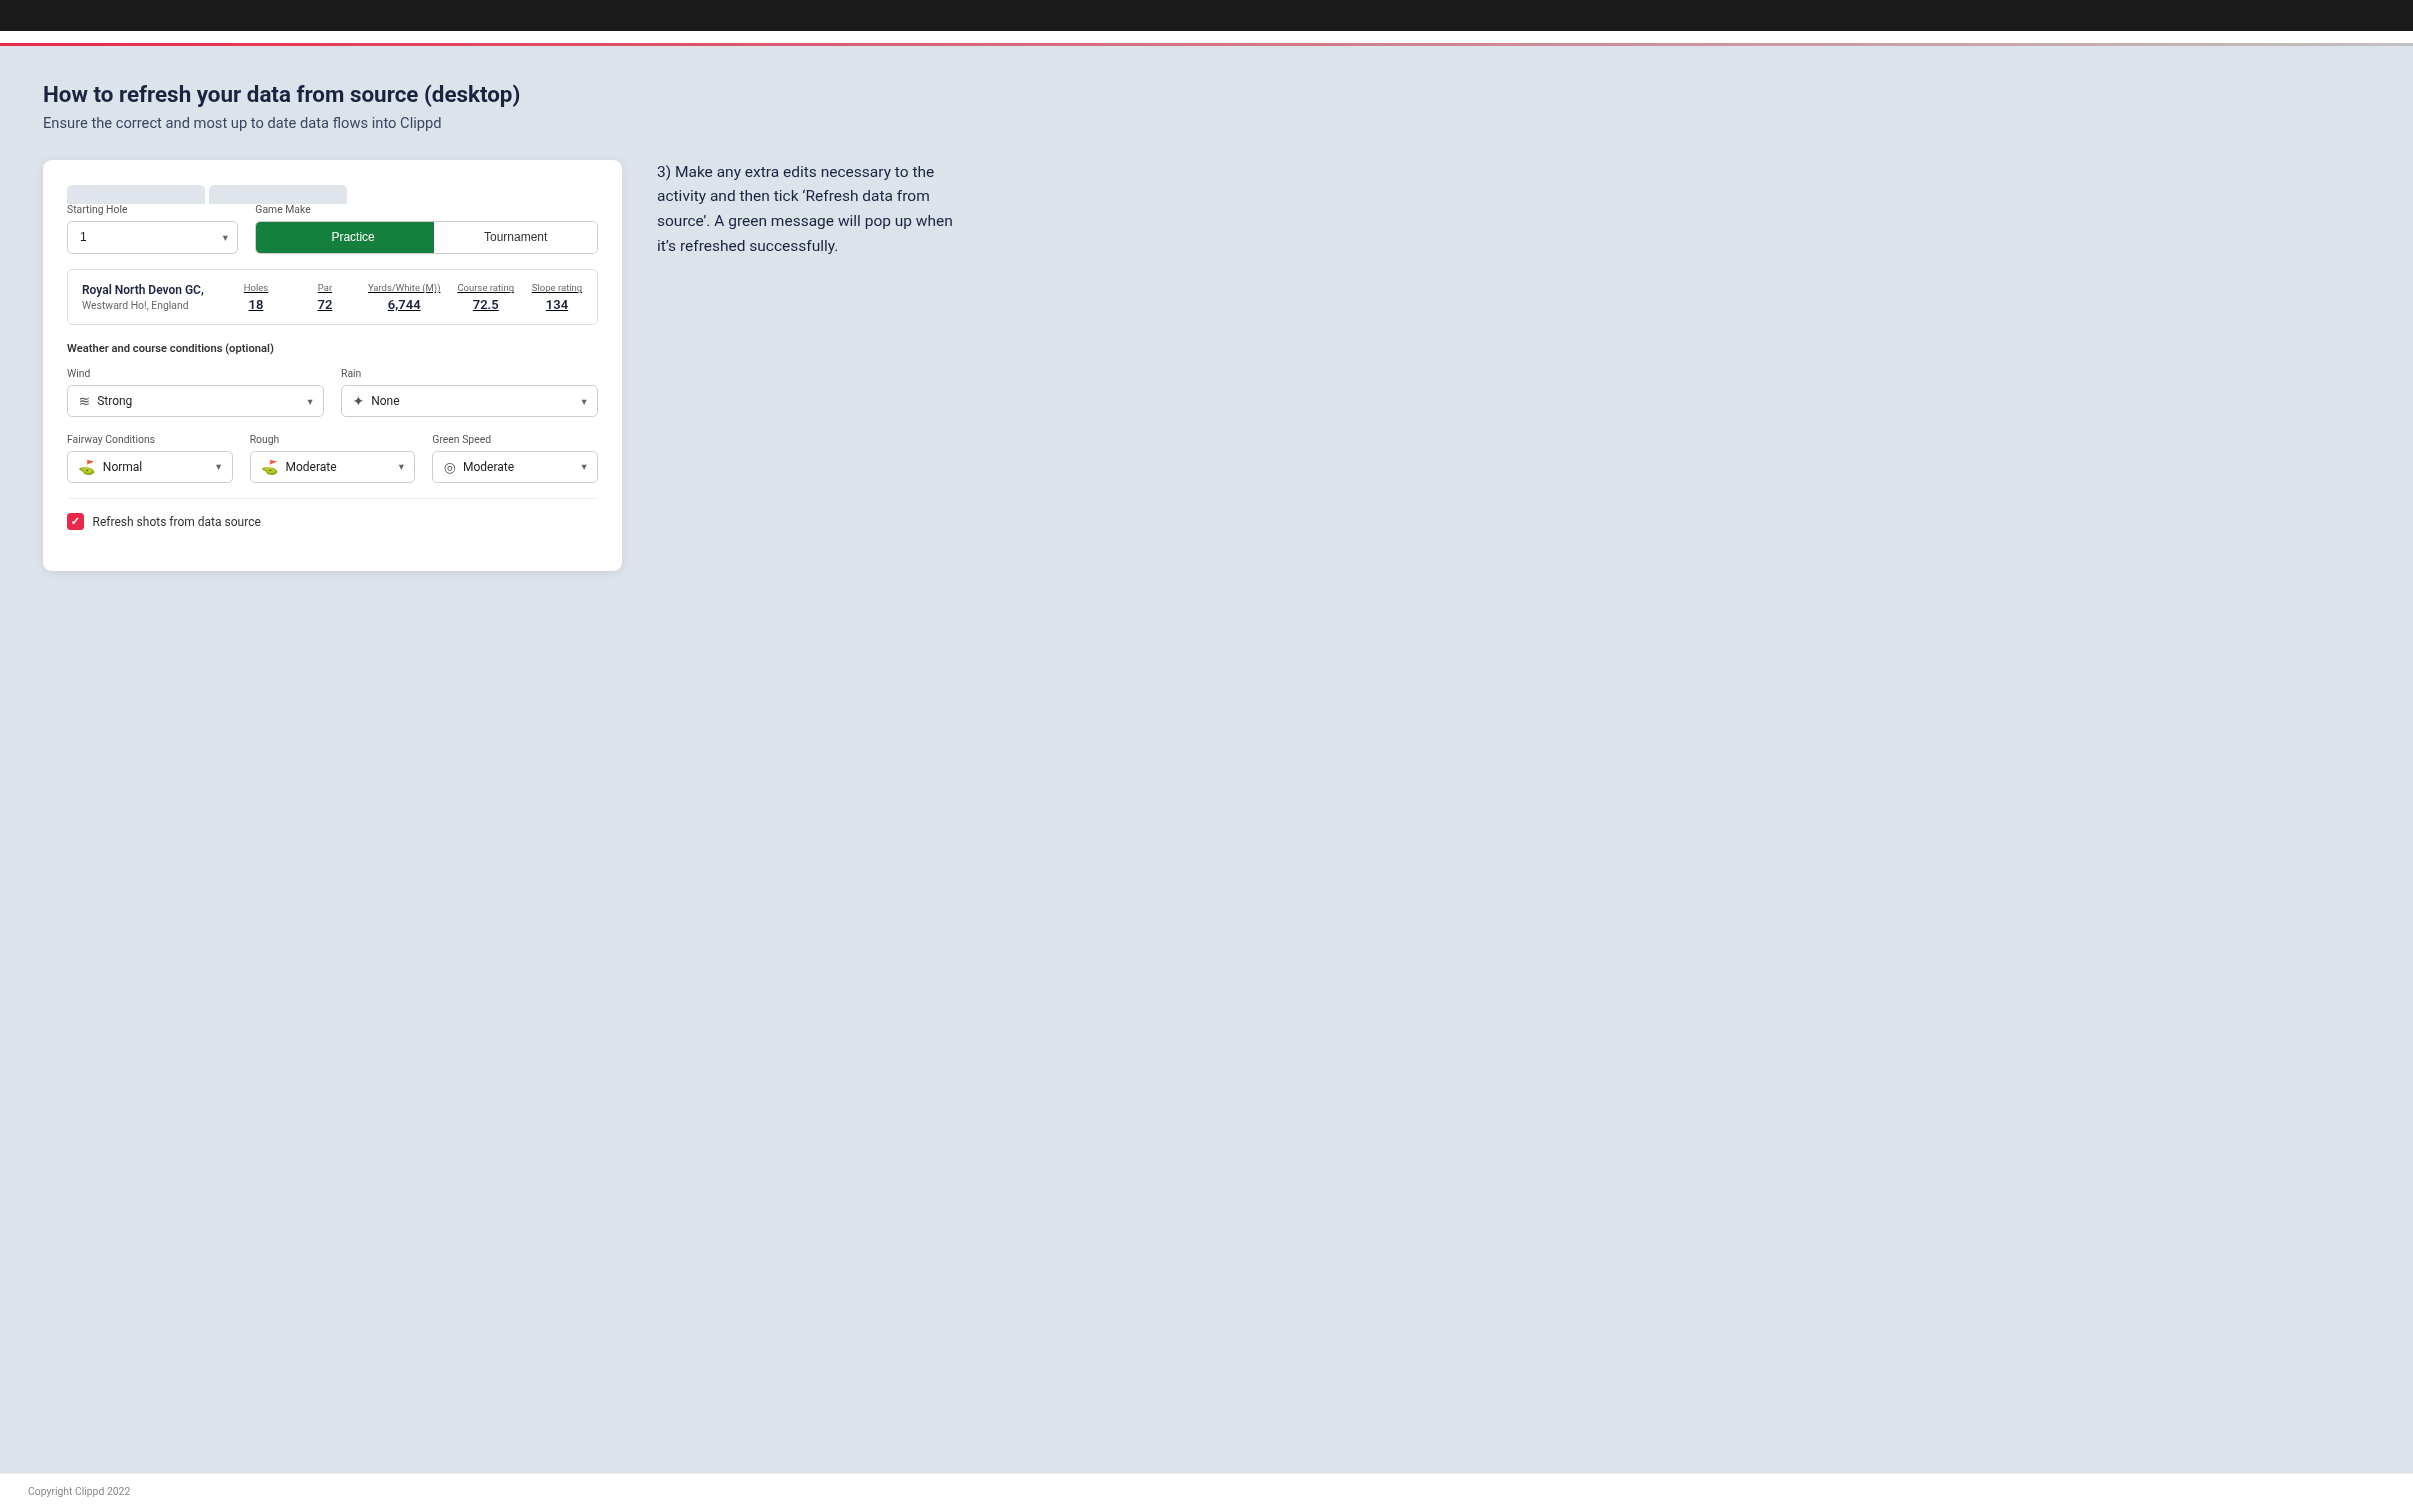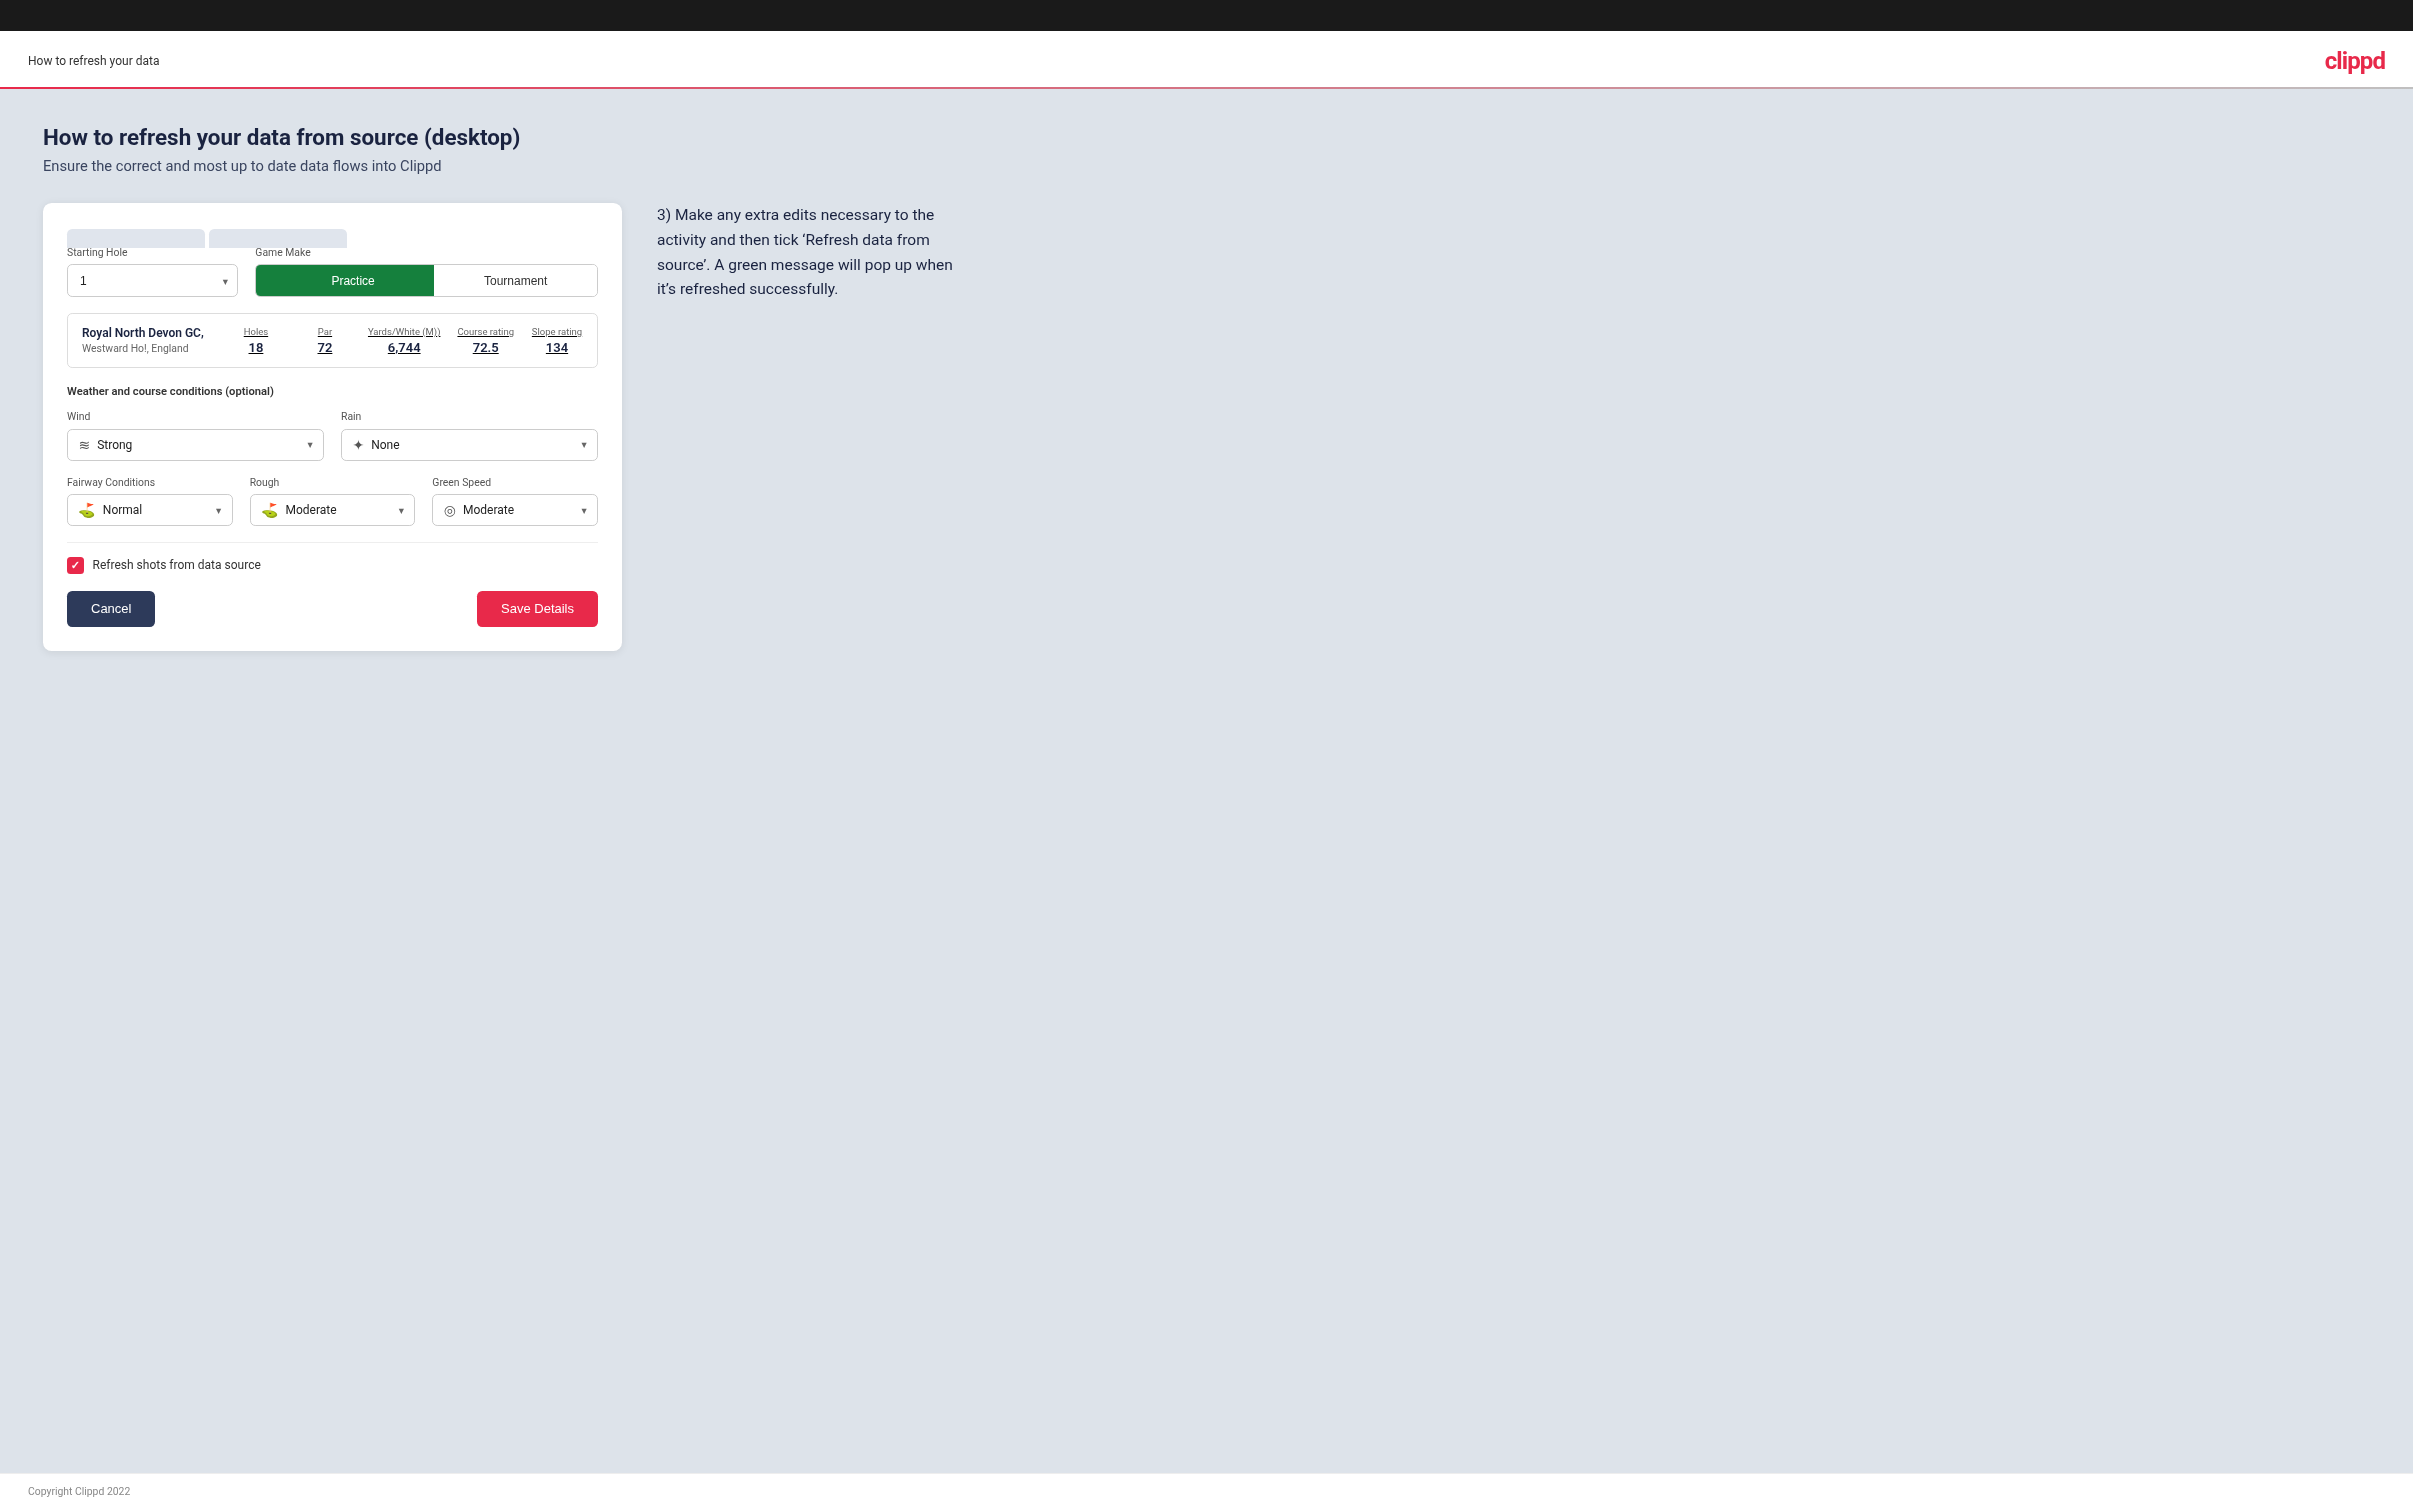--- a/index.html
+++ b/index.html
@@ -292,24 +292,20 @@
       height: 19px;
       margin-right: 3.5px;
     }
   </style>
 </head>
 <body>
 
 <div class="top-bar"></div>
 
 <div class="main-wrapper">
-  <div class="header">
-    <span class="header-title">How to refresh your data</span>
-    <span class="logo">clippd</span>
-  </div>
   <div class="header-divider"></div>
 
   <div class="content-area">
     <h1 class="page-title">How to refresh your data from source (desktop)</h1>
     <p class="page-subtitle">Ensure the correct and most up to date data flows into Clippd</p>
 
     <div class="two-col">
       <div class="form-card">
 
         <div class="partial-tabs">
@@ -413,24 +409,20 @@
           </div>
         </div>
 
         <div class="divider-line"></div>
 
         <div class="checkbox-row">
           <div class="checkbox-checked"></div>
           <span class="checkbox-label">Refresh shots from data source</span>
         </div>
 
-        <div class="form-actions">
-          <button class="btn-cancel">Cancel</button>
-          <button class="btn-save">Save Details</button>
-        </div>
       </div>
 
       <div class="sidebar-text">
         <p class="sidebar-desc">3) Make any extra edits necessary to the activity and then tick ‘Refresh data from source’. A green message will pop up when it’s refreshed successfully.</p>
       </div>
     </div>
   </div>
 
   <div class="footer">
     <span>Copyright Clippd 2022</span>

